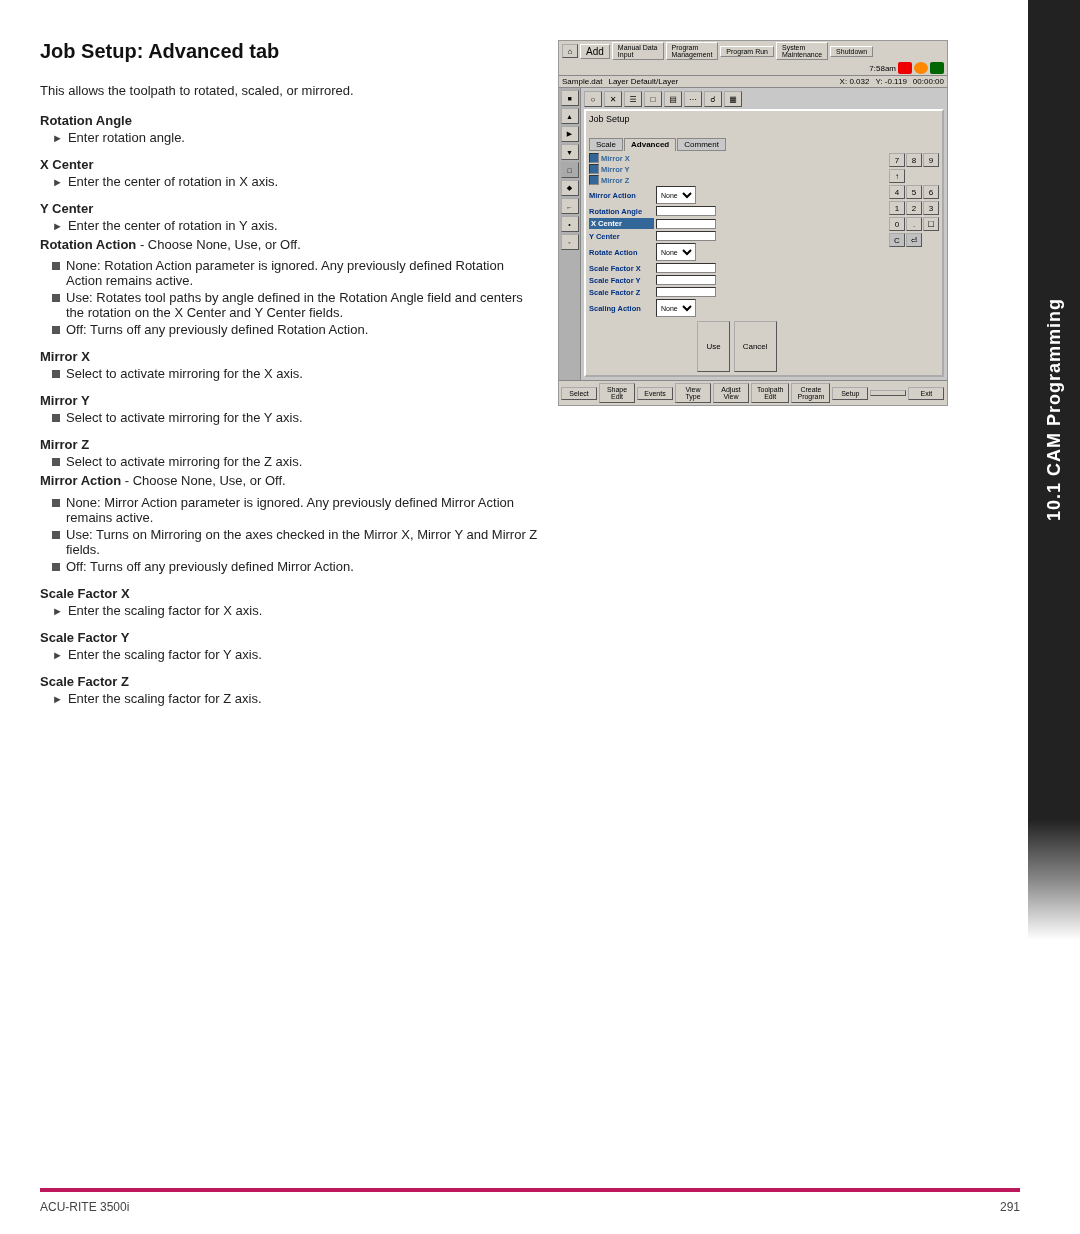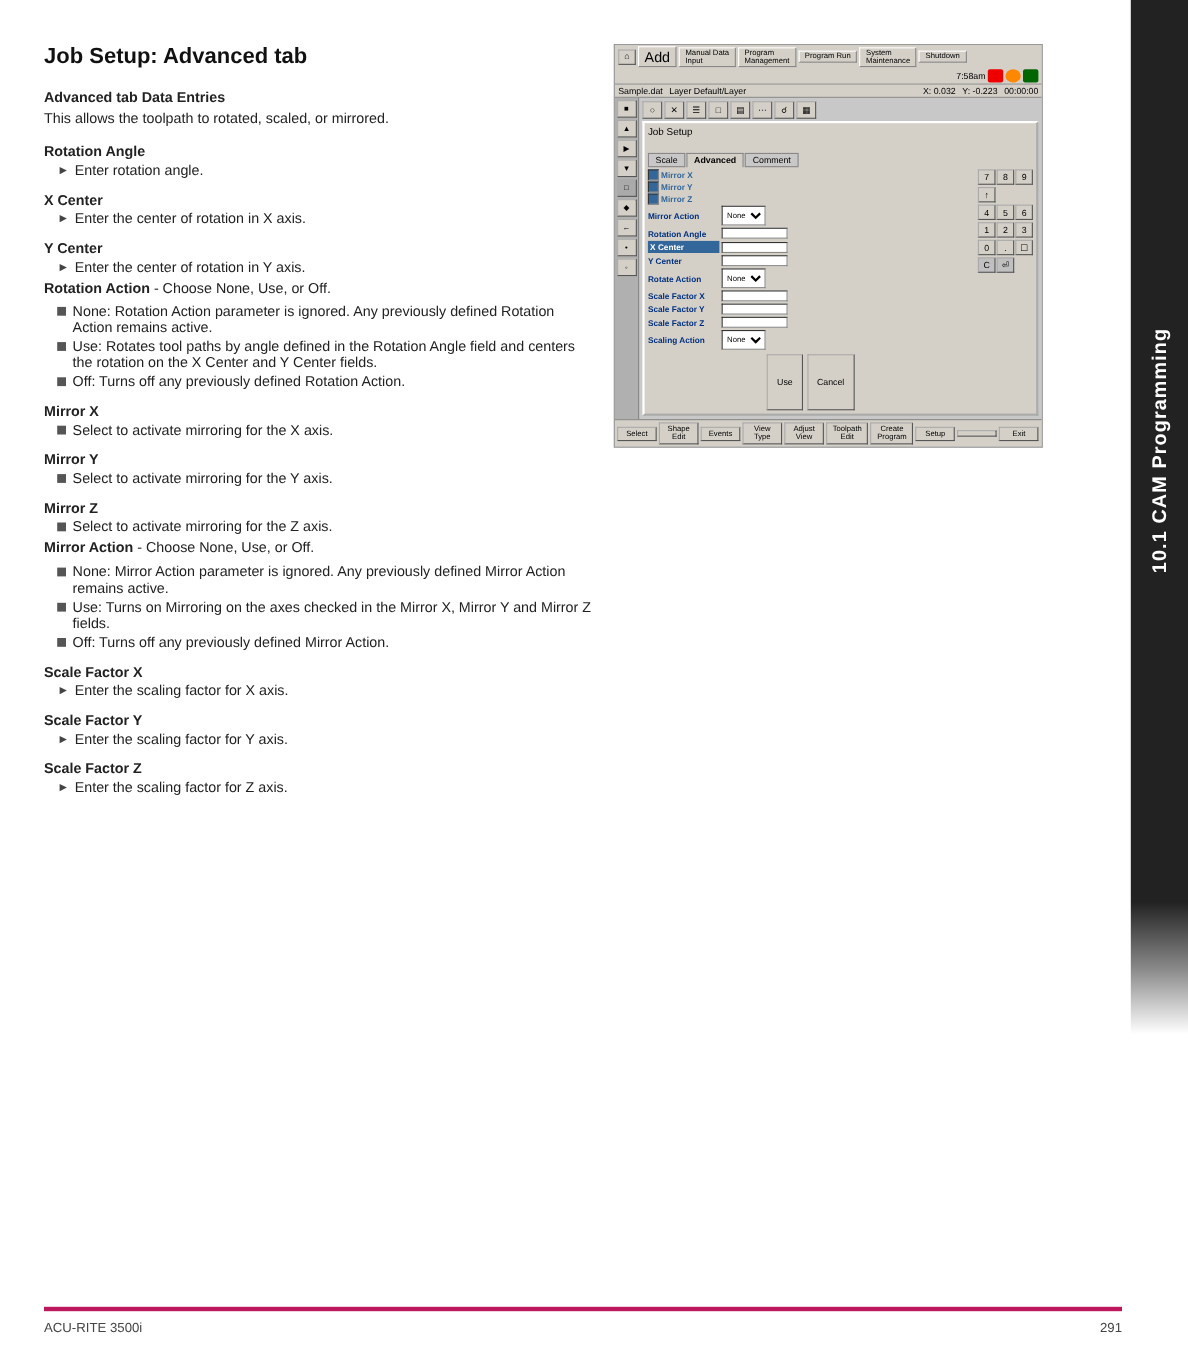--- a/index.html
+++ b/index.html
@@ -137,21 +137,21 @@
       padding: 1px 3px;
       gap: 2px;
       flex-wrap: wrap;
     }
     .scr-btn {
       background: #d4d0c8;
       border: 1px solid #888;
       border-top-color: #fff;
       border-left-color: #fff;
       padding: 1px 5px;
-      font-size: 13px;
+      font-size: 10px;
       cursor: pointer;
       white-space: nowrap;
     }
     .scr-statusbar {
       background: #d4d0c8;
       border-bottom: 1px solid #888;
       display: flex;
       align-items: center;
       padding: 1px 3px;
       font-size: 8px;
@@ -345,21 +345,20 @@
 </div>
 <div class="side-label-fade"></div>
 
 <div class="main-content">
   <div class="two-col">
 
     <div class="text-col">
 
       <div class="page-title">Job Setup:  Advanced tab</div>
 
-      <div class="section-heading">Advanced tab Data Entries</div>
       <div class="section-text">This allows the toolpath to rotated, scaled, or mirrored.</div>
 
       <div class="section-heading">Rotation Angle</div>
       <div class="bullet-arrow">
         <span class="arrow">►</span>
         <span>Enter rotation angle.</span>
       </div>
 
       <div class="section-heading">X Center</div>
       <div class="bullet-arrow">
@@ -459,21 +458,21 @@
             <div style="width:14px;height:12px;background:#e00;border-radius:2px;"></div>
             <div style="width:14px;height:12px;background:#f80;border-radius:50%;"></div>
             <div style="width:14px;height:12px;background:#060;border-radius:2px;"></div>
           </div>
         </div>
 
         <div class="scr-statusbar">
           <span>Sample.dat</span>
           <span>Layer Default/Layer</span>
           <span style="margin-left:auto;">X: 0.032</span>
-          <span>Y: -0.223</span>
+          <span>Y: -0.119</span>
           <span>00:00:00</span>
         </div>
 
         <div class="scr-body">
 
           <div class="scr-sidebar">
             <div class="scr-sidebar-btn">■</div>
             <div class="scr-sidebar-btn">▲</div>
             <div class="scr-sidebar-btn">▶</div>
             <div class="scr-sidebar-btn">▼</div>

